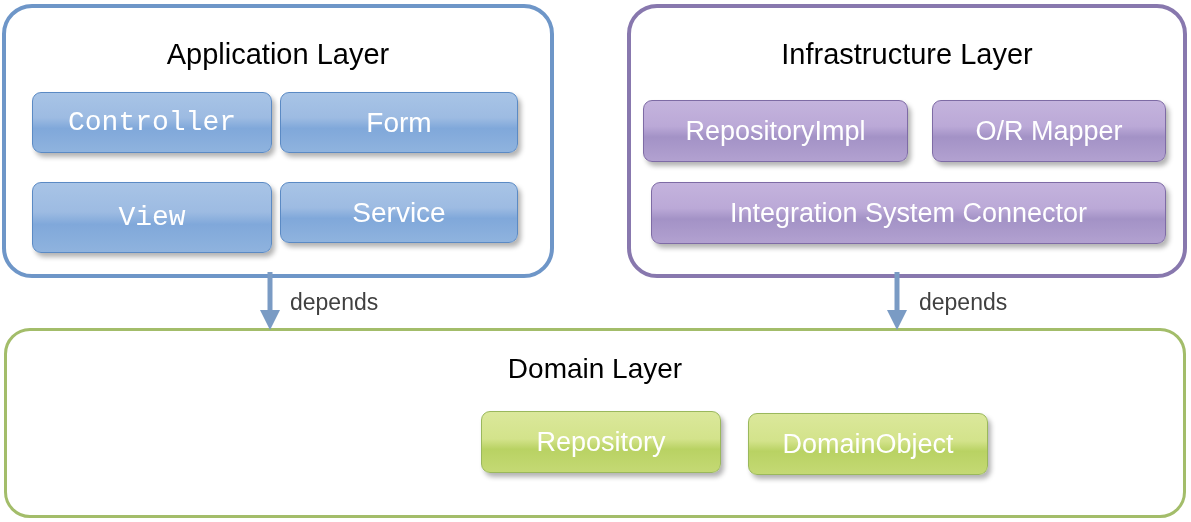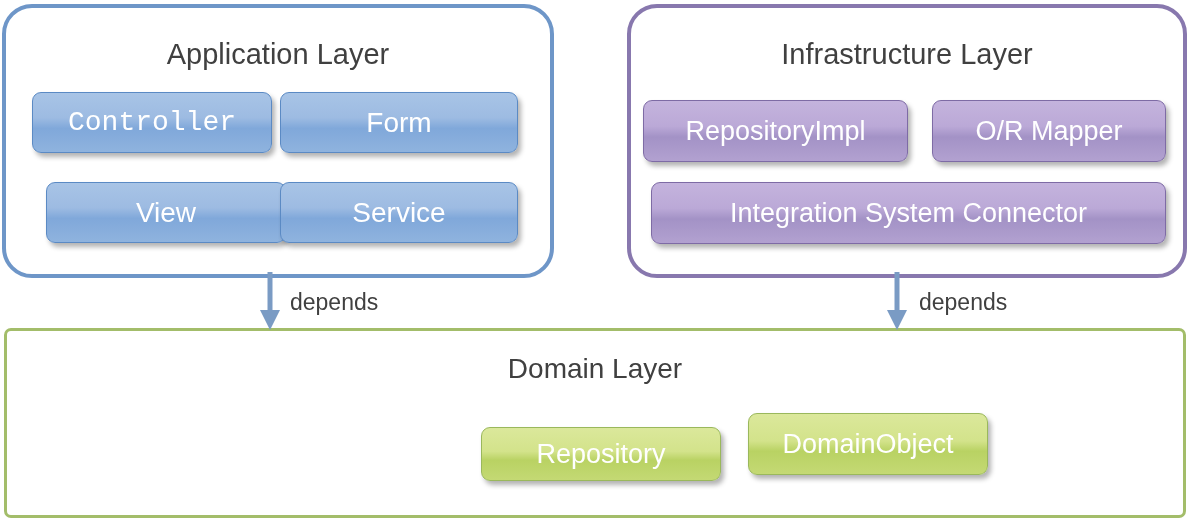--- a/index.html
+++ b/index.html
@@ -39,29 +39,29 @@
     height: 274px;
     border: 4px solid #8878ae;
     border-radius: 30px;
   }
   .layer-domain {
     left: 4px;
     top: 328px;
     width: 1182px;
     height: 190px;
     border: 3px solid #a3bd6a;
-    border-radius: 7px;
+    border-radius: 26px;
   }
 
   .layer-title {
     position: absolute;
     left: 0;
     right: 0;
     text-align: center;
-    color: #404040;
+    color: #000000;
     font-size: 29px;
     font-weight: 400;
     letter-spacing: 0px;
     white-space: nowrap;
   }
   .layer-app .layer-title { top: 30px; }
   .layer-infra .layer-title { top: 30px; text-align: center; }
   .layer-domain .layer-title { top: 22px; font-size: 28px; }
 
   
@@ -91,31 +91,31 @@
   }
   .node-green {
     border: 1px solid #9ab85c;
     background: linear-gradient(to bottom, #dbe89b 0%, #d3e38b 45%, #b9d263 62%, #c4d974 100%);
     font-size: 27px;
   }
 
   
   .n-controller { left: 26px;  top: 84px;  width: 240px; height: 61px; font-family: Liberation Mono, monospace; }
   .n-form       { left: 274px; top: 84px;  width: 238px; height: 61px; }
-  .n-view       { left: 40px;  top: 174px; width: 240px; height: 61px; }
+  .n-view       { left: 26px;  top: 174px; width: 240px; height: 71px; font-family: Liberation Mono, monospace; }
   .n-helper     { left: 274px; top: 174px; width: 238px; height: 61px; }
 
   
   .n-repoimpl   { left: 12px;  top: 92px;  width: 265px; height: 62px; }
   .n-ormapper   { left: 301px; top: 92px;  width: 234px; height: 62px; }
   .n-connector  { left: 20px;  top: 174px; width: 515px; height: 62px; }
 
   
   .n-service    { left: 190px; top: 82px;  width: 240px; height: 62px; }
-  .n-repository { left: 474px; top: 96px;  width: 240px; height: 54px; }
+  .n-repository { left: 474px; top: 80px;  width: 240px; height: 62px; }
   .n-domainobj  { left: 741px; top: 82px;  width: 240px; height: 62px; }
 
   
   .arrow {
     position: absolute;
     width: 40px;
     height: 60px;
   }
   .arrow-left  { left: 258px; top: 272px; }
   .arrow-right { left: 885px; top: 272px; }

